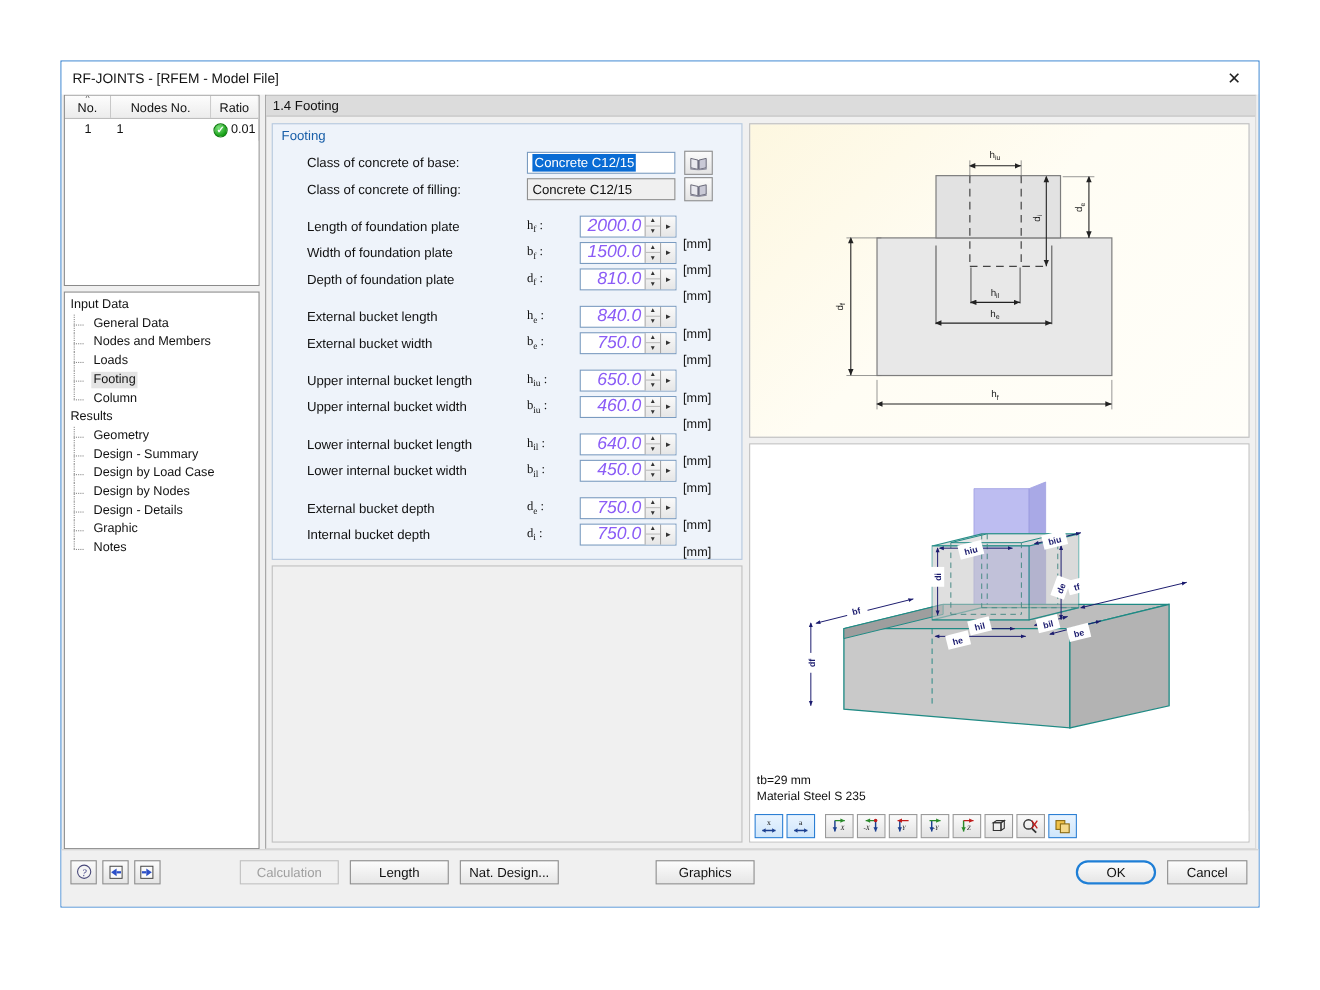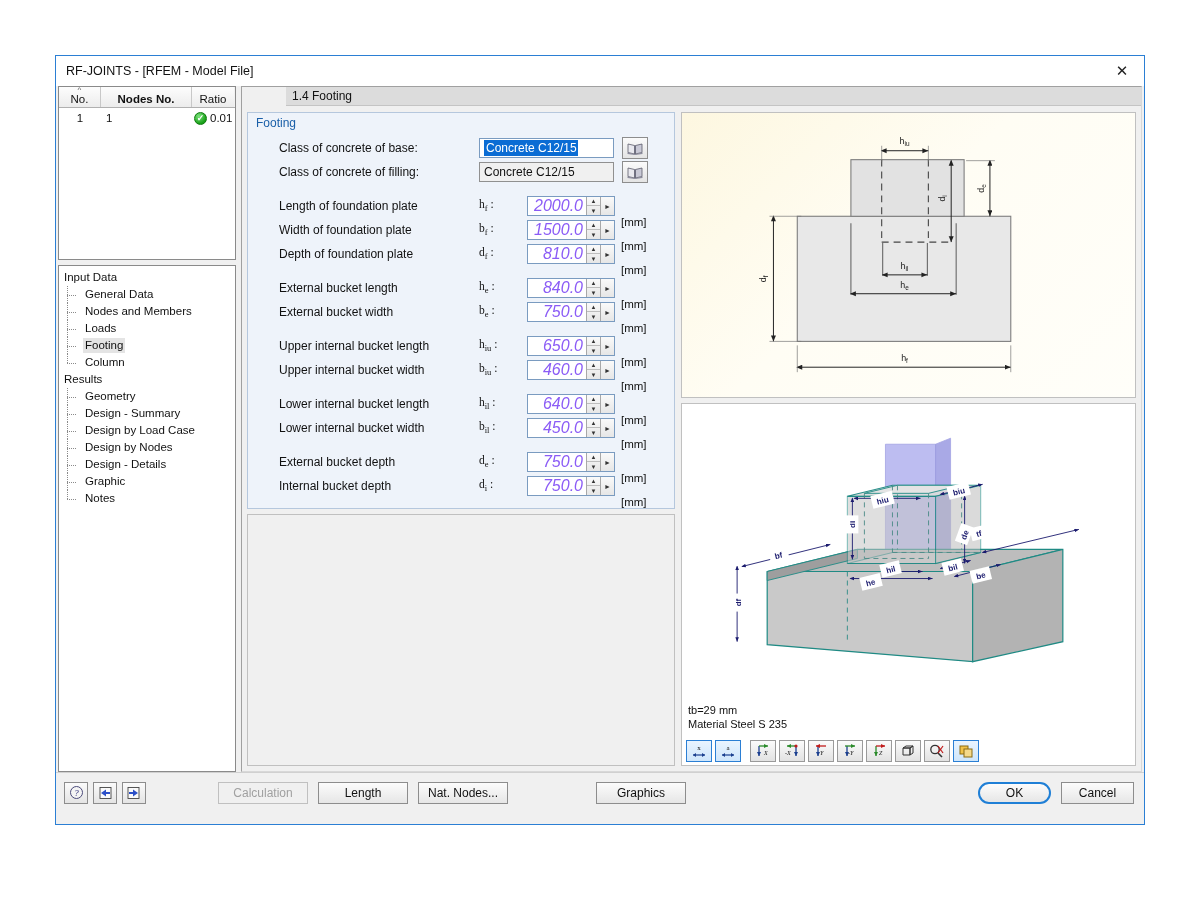--- a/index.html
+++ b/index.html
@@ -73,21 +73,21 @@
   }
   .nav-th {
     font-size: 11.5px; color: #111;
     display: flex; align-items: flex-end; justify-content: center;
     position: relative;
     border-right: 1px solid #c8c8c8;
     background: linear-gradient(#fdfdfd,#ececec);
     padding-bottom: 2px;
   }
   .nav-th.c1 { width: 42px; }
-  .nav-th.c2 { width: 91px; font-weight: bold; }
+  .nav-th.c2 { width: 91px; }
   .nav-th.c3 { width: 42px; border-right: none; }
   .sort-caret {
     position: absolute; top: -1px; left: 50%;
     transform: translateX(-50%);
     font-size: 8px; color: #555; line-height: 8px;
   }
   .nav-row { display: flex; height: 20px; align-items: center; }
   .nav-td { font-size: 11.5px; color: #111; display: flex; align-items: center; height: 100%; }
   .nav-td.c1 { width: 42px; justify-content: center; }
   .nav-td.c2 { width: 91px; padding-left: 5px; }
@@ -143,21 +143,20 @@
     border-right: 1px solid #d8d8d8;
     border-bottom: 1px solid #d8d8d8;
     background: #f0f0f0;
   }
   .section-header {
     height: 19px; background: #dcdcdc;
     display: flex; align-items: center;
     padding-left: 6px; font-size: 12px; color: #111;
     flex: 0 0 auto;
     border-bottom: 1px solid #c4c4c4;
-    margin-left: 44px;
   }
   .panes { flex: 1 1 auto; display: flex; padding: 6px 5px 5px 5px; gap: 6px; }
 
   
   .formpane { width: 428px; display: flex; flex-direction: column; gap: 5px; }
   .groupbox {
     border: 1px solid #b5c7dd;
     background: #eef3fa;
     position: relative;
     padding: 8px 10px 10px 8px;
@@ -828,21 +827,21 @@
             <path d="M7,3.5 L7,10.5 L12,7 z" fill="#2b4fc8"></path>
             <rect x="3" y="6" width="4" height="2" fill="#2b4fc8"></rect>
           </svg>
         </div>
 
         <div class="spacer-1"></div>
         <div class="btn w-calc disabled">Calculation</div>
         <div class="spacer-2"></div>
         <div class="btn w-det">Length</div>
         <div class="spacer-2"></div>
-        <div class="btn w-nat">Nat. Nodes...</div>
+        <div class="btn w-nat">Nat. Design...</div>
         <div class="spacer-3"></div>
         <div class="btn w-gfx">Graphics</div>
         <div class="flexgrow"></div>
         <div class="btn w-ok default">OK</div>
         <div class="spacer-2"></div>
         <div class="btn w-cancel">Cancel</div>
       </div>
 
       <div class="statusbar"></div>
     </div>

